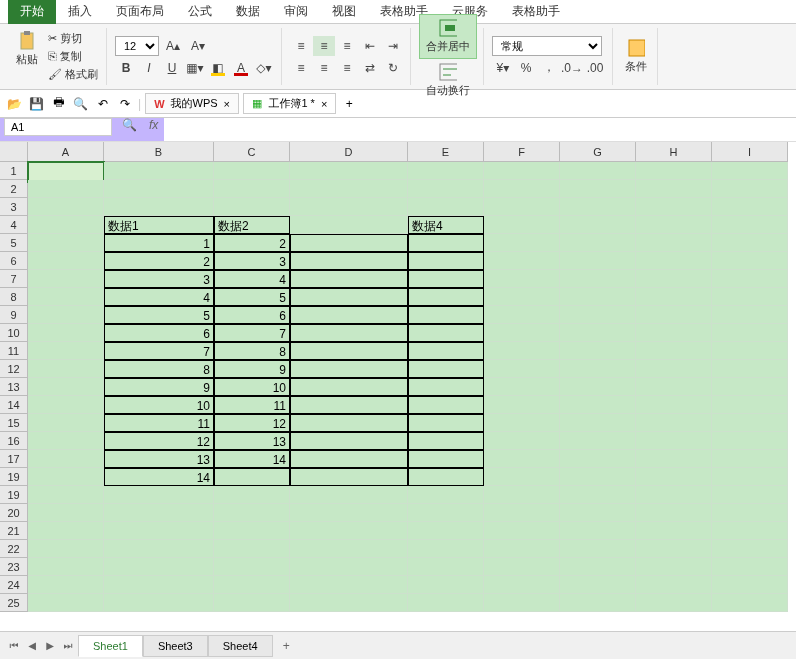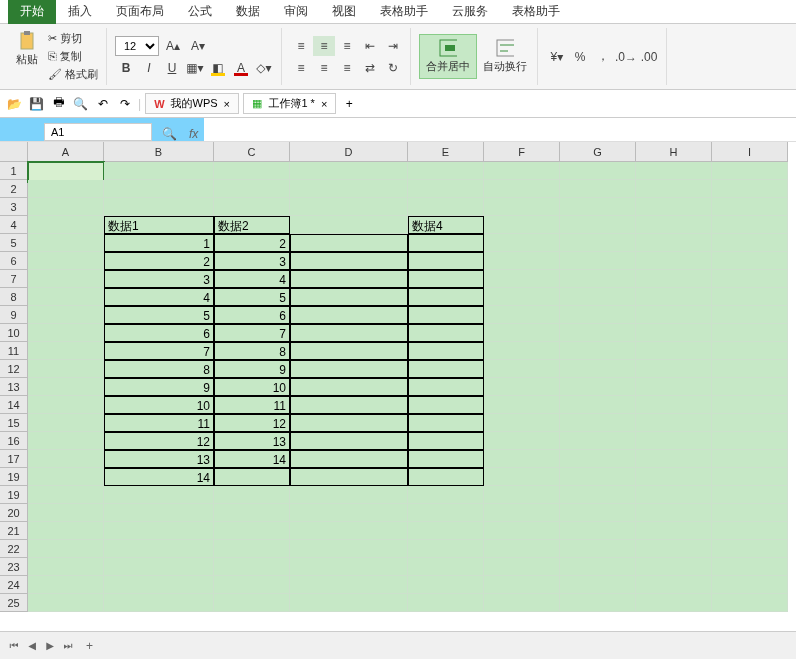--- a/index.html
+++ b/index.html
@@ -4,33 +4,33 @@
 <style>
 * { margin: 0; padding: 0; box-sizing: border-box; font-family: "Microsoft YaHei", Arial, sans-serif; }
 body { background: #fff; font-size: 12px; user-select: none; width: 796px; height: 659px; overflow: hidden; }
 
 .menubar { display: flex; background: #fff; border-bottom: 1px solid #ccc; height: 24px; align-items: center; padding-left: 8px; }
 .menubar .tab { padding: 4px 12px; cursor: pointer; font-size: 12px; color: #333; }
 .menubar .tab.active { background: #2e7d32; color: #fff; }
 
 .ribbon { display: flex; background: #f5f5f5; border-bottom: 1px solid #ccc; height: 66px; padding: 4px 6px; gap: 2px; }
 .rgroup { display: flex; flex-direction: column; border-right: 1px solid #ddd; padding: 0 6px; justify-content: center; gap: 2px; }
-.rgroup.row { flex-direction: row; align-items: center; }
+.rgroup.row { flex-direction: column; align-items: center; }
 .ricon { width: 18px; height: 18px; display: inline-flex; align-items: center; justify-content: center; }
 .btn-lg { display: flex; flex-direction: column; align-items: center; gap: 2px; font-size: 11px; color: #333; cursor: pointer; padding: 2px 4px; }
 .btn-sm { display: flex; align-items: center; gap: 3px; font-size: 11px; color: #333; cursor: pointer; padding: 1px 2px; }
 .sel { border: 1px solid #aaa; background: #fff; font-size: 11px; padding: 1px 4px; height: 20px; }
 .icobtn { width: 22px; height: 20px; border: 1px solid transparent; display: inline-flex; align-items: center; justify-content: center; cursor: pointer; font-size: 12px; color: #444; }
 
 .qat { display: flex; align-items: center; background: #fff; border-bottom: 1px solid #ccc; height: 28px; padding: 0 6px; gap: 4px; }
 .qat .qicon { width: 18px; height: 18px; display: inline-flex; align-items: center; justify-content: center; cursor: pointer; }
 .doctab { display: flex; align-items: center; border: 1px solid #ccc; padding: 2px 8px; gap: 6px; font-size: 11px; background: #fafafa; }
 .doctab.active { background: #fff; }
 
-.fbar { display: flex; align-items: flex-end; background: #7dd3fc; border-bottom: 1px solid #ddd; height: 24px; padding-left: 40px; }
+.fbar { display: flex; align-items: flex-start; background: #c4b5fd; border-bottom: 1px solid #ddd; height: 24px; }
 .namebox { width: 108px; border: 1px solid #ccc; margin: 0 4px; padding: 2px 6px; font-size: 11px; background: #fff; }
 .fx { padding: 0 6px; color: #666; }
 .fxinput { flex: 1; border: none; height: 100%; padding: 0 6px; font-size: 11px; }
 
 .gridwrap { position: relative; overflow: hidden; }
 .corner { position: absolute; left: 0; top: 0; width: 28px; height: 20px; background: #e8e8e8; border-right: 1px solid #bbb; border-bottom: 1px solid #bbb; }
 .colheads { position: absolute; left: 28px; top: 0; display: flex; height: 20px; }
 .colhead { background: #e8e8e8; border-right: 1px solid #bbb; border-bottom: 1px solid #bbb; text-align: center; font-size: 11px; line-height: 20px; color: #333; font-family: Arial; }
 .rowheads { position: absolute; left: 0; top: 20px; width: 28px; }
 .rowhead { height: 18px; background: #e8e8e8; border-right: 1px solid #bbb; border-bottom: 1px solid #bbb; text-align: center; font-size: 11px; line-height: 18px; color: #333; font-family: Arial; }
@@ -144,26 +144,37 @@
       <span class="ricon">
           <svg width="22" height="18">
             <rect x="1" y="1" width="20" height="16" fill="none" stroke="#888"></rect>
             <path d="M4 6h14M4 12h8" stroke="#388e3c" fill="none"></path>
           </svg>
         </span>
       <span>自动换行</span>
     </div>
   </div>
   <div class="rgroup">
+    <select class="sel" style="width:110px"><option>常规</option></select>
     <div style="display:flex;gap:1px;">
       <span class="icobtn">¥▾</span>
       <span class="icobtn">%</span>
       <span class="icobtn">，</span>
       <span class="icobtn">.0→</span>
       <span class="icobtn">.00</span>
+    </div>
+  </div>
+  <div class="rgroup row">
+    <div class="btn-lg">
+      <span class="ricon">
+          <svg width="20" height="20">
+            <rect x="2" y="2" width="16" height="16" fill="#fc6" stroke="#c80"></rect>
+          </svg>
+        </span>
+      <span>条件</span>
     </div>
   </div>
 </div>
 
 <div class="qat">
   <span class="qicon" style="color:#e8a33d">📂</span>
   <span class="qicon" style="color:#3a7ac8">💾</span>
   <span class="qicon">🖶</span>
   <span class="qicon">🔍</span>
   <span class="qicon">↶</span>
@@ -565,14 +576,19 @@
       <div style="position: absolute; left: 262px; top: 306px; width: 118px; height: 18px; background: rgb(198, 232, 198); border-width: 1px 1px 1.5px; border-style: solid; border-color: rgb(0, 0, 0); border-image: initial; padding: 0px 3px; line-height: 18px; font-size: 12px; text-align: right; font-family: Arial;"></div>
       <div style="position: absolute; left: 380px; top: 306px; width: 76px; height: 18px; background: rgb(198, 232, 198); border-width: 1px 1.5px 1.5px 1px; border-style: solid; border-color: rgb(0, 0, 0); border-image: initial; padding: 0px 3px; line-height: 18px; font-size: 12px; text-align: right; font-family: Arial;"></div>
     </div>
 </div>
 
 <div class="sheettabs">
   <span class="navarr">⏮</span>
   <span class="navarr">◀</span>
   <span class="navarr">▶</span>
   <span class="navarr">⏭</span>
+  <div id="sheettabs" style="display:flex;gap:0">
+      <div class="stab active">Sheet1</div>
+      <div class="stab">Sheet3</div>
+      <div class="stab">Sheet4</div>
+    </div>
   <span class="addsheet">+</span>
 </div>
 
 </body></html>

